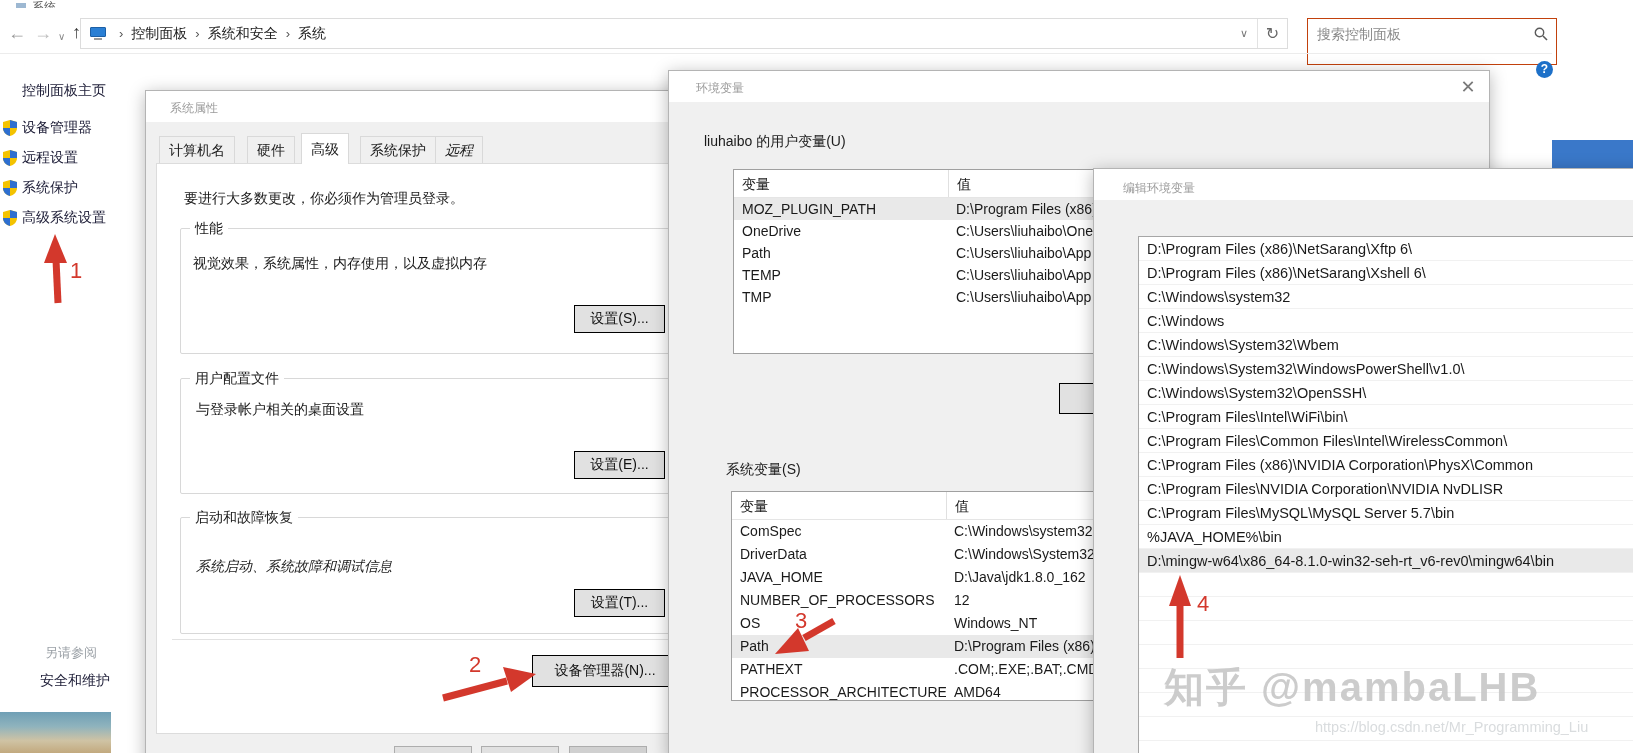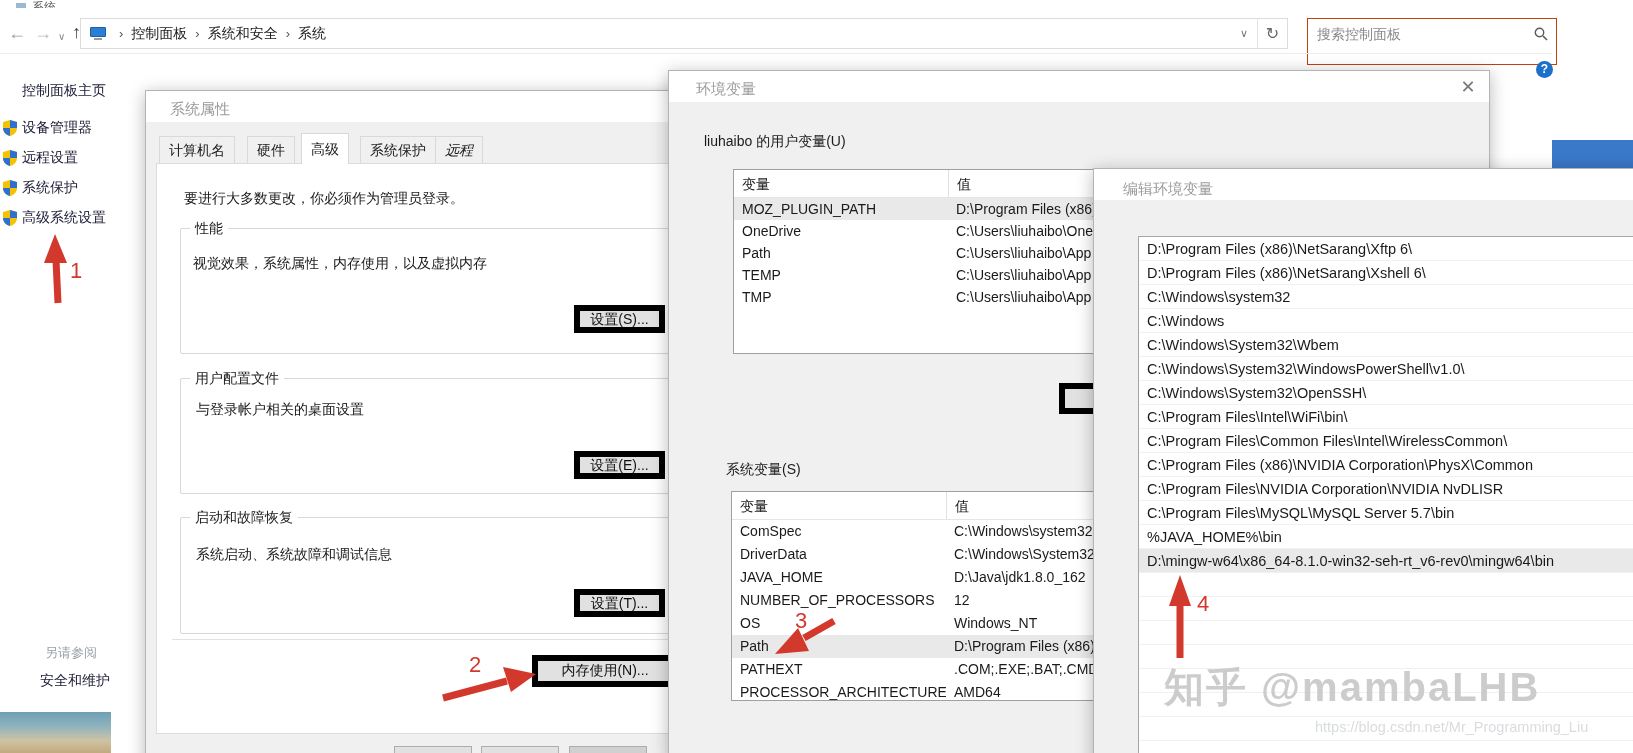--- a/index.html
+++ b/index.html
@@ -46,34 +46,34 @@
            radial-gradient(ellipse 60px 24px at 70px 70px, rgba(255,255,255,.7), rgba(255,255,255,0) 70%),
            radial-gradient(ellipse 80px 30px at 20px 110px, rgba(255,255,255,.55), rgba(255,255,255,0) 70%),
            linear-gradient(180deg,#37causeway 0%, #3f74b5 0%, #5d8cc3 55%, #c7d6e6 90%, #e8eef4 100%); }
   .sky-band { left:1552px; top:140px; width:81px; height:30px; background:#3a78c9; z-index:1; }
   .beach { left:0; top:712px; width:111px; height:41px; z-index:2;
            background:linear-gradient(180deg,#6f9fb5 0%, #8fb3bd 35%, #cfc3a4 70%, #c2a97e 100%); }
 
   
   .dlg { background:#f0f0f0; border:1px solid #b4b4b4; box-shadow:0 3px 16px rgba(0,0,0,.28); }
   .dlg-titlebar { position:absolute; left:0; top:0; right:0; height:31px; background:#fff; }
-  .dlg-title { position:absolute; left:24px; top:9px; font-size:15px; color:#9b9b9b; }
+  .dlg-title { position:absolute; left:24px; top:9px; font-size:12px; color:#9b9b9b; }
   .dlg-close { position:absolute; width:26px; height:24px; text-align:center; line-height:22px; color:#7a7a7a; font-size:18px; }
 
   
   #sysprops { left:145px; top:90px; width:560px; height:700px; z-index:10; }
   .tab { position:absolute; top:45px; height:35px; background:#f0f0f0; border:1px solid #d9d9d9; border-bottom:none;
          font-size:14px; padding:5px 9px 0 9px; color:#1a1a1a; }
   .tab.active { top:42px; height:31px; background:#fff; padding-top:7px; z-index:3; }
   .tab-page { position:absolute; left:10px; top:72px; width:548px; height:571px; background:#fff; border:1px solid #dcdcdc; }
   .admin-note { position:absolute; left:27px; top:26px; font-size:14px; }
   .grp { position:absolute; left:23px; width:520px; border:1px solid #d8d8d8; border-radius:2px; }
   .grp-label { position:absolute; left:9px; top:-9px; background:#fff; padding:0 5px; font-size:14px; }
   .grp-desc { position:absolute; font-size:14px; }
-  .w-btn { position:absolute; background:#e1e1e1; border:6px solid #000000; font-size:14px; text-align:center;
+  .w-btn { position:absolute; background:#e1e1e1; border:1px solid #000000; font-size:14px; text-align:center;
            font-family:"Liberation Sans","DejaVu Sans",sans-serif; color:#111; }
   .divline { position:absolute; left:15px; top:475px; width:522px; height:1px; background:#e2e2e2; }
   .btn-frag { position:absolute; top:655px; width:78px; height:20px; background:#e1e1e1; border:1px solid #adadad; }
 
   
   #envvars { left:668px; top:70px; width:822px; height:690px; z-index:20; }
   .env-label { position:absolute; font-size:14px; color:#1a1a1a; }
   .vtable { position:absolute; background:#fff; border:1px solid #a0a0a0; overflow:hidden; }
   .thead { display:flex; height:28px; line-height:28px; border-bottom:1px solid #e5e5e5; font-size:14px; }
   .thead .h1 { width:214px; padding-left:8px; }
@@ -198,26 +198,26 @@
       <button class="w-btn" style="left:417px;top:141px;width:91px;height:28px;">设置(S)...</button>
 
       <div class="grp" style="top:214px;height:116px;">
         <div class="grp-label">用户配置文件</div>
         <div class="grp-desc" style="left:15px;top:22px;">与登录帐户相关的桌面设置</div>
       </div>
       <button class="w-btn" style="left:417px;top:287px;width:91px;height:28px;">设置(E)...</button>
 
       <div class="grp" style="top:353px;height:117px;">
         <div class="grp-label">启动和故障恢复</div>
-        <div class="grp-desc" style="left:15px;top:28px;">系统启动、系统故障和调试信息</div>
+        <div class="grp-desc" style="left:15px;top:40px;font-style:italic;">系统启动、系统故障和调试信息</div>
       </div>
       <button class="w-btn" style="left:417px;top:425px;width:91px;height:28px;">设置(T)...</button>
 
       <div class="divline"></div>
-      <button class="w-btn" style="left:375px;top:491px;width:146px;height:32px;">内存使用(N)...</button>
+      <button class="w-btn" style="left:375px;top:491px;width:146px;height:32px;">设备管理器(N)...</button>
     </div>
 
     <div class="btn-frag" style="left:248px;"></div>
     <div class="btn-frag" style="left:335px;"></div>
     <div class="btn-frag" style="left:423px;background:#d0d0d0;"></div>
   </div>
 
   <div class="abs dlg" id="envvars">
     <div class="dlg-titlebar">
       <div class="dlg-title" style="left:27px;">环境变量</div>

